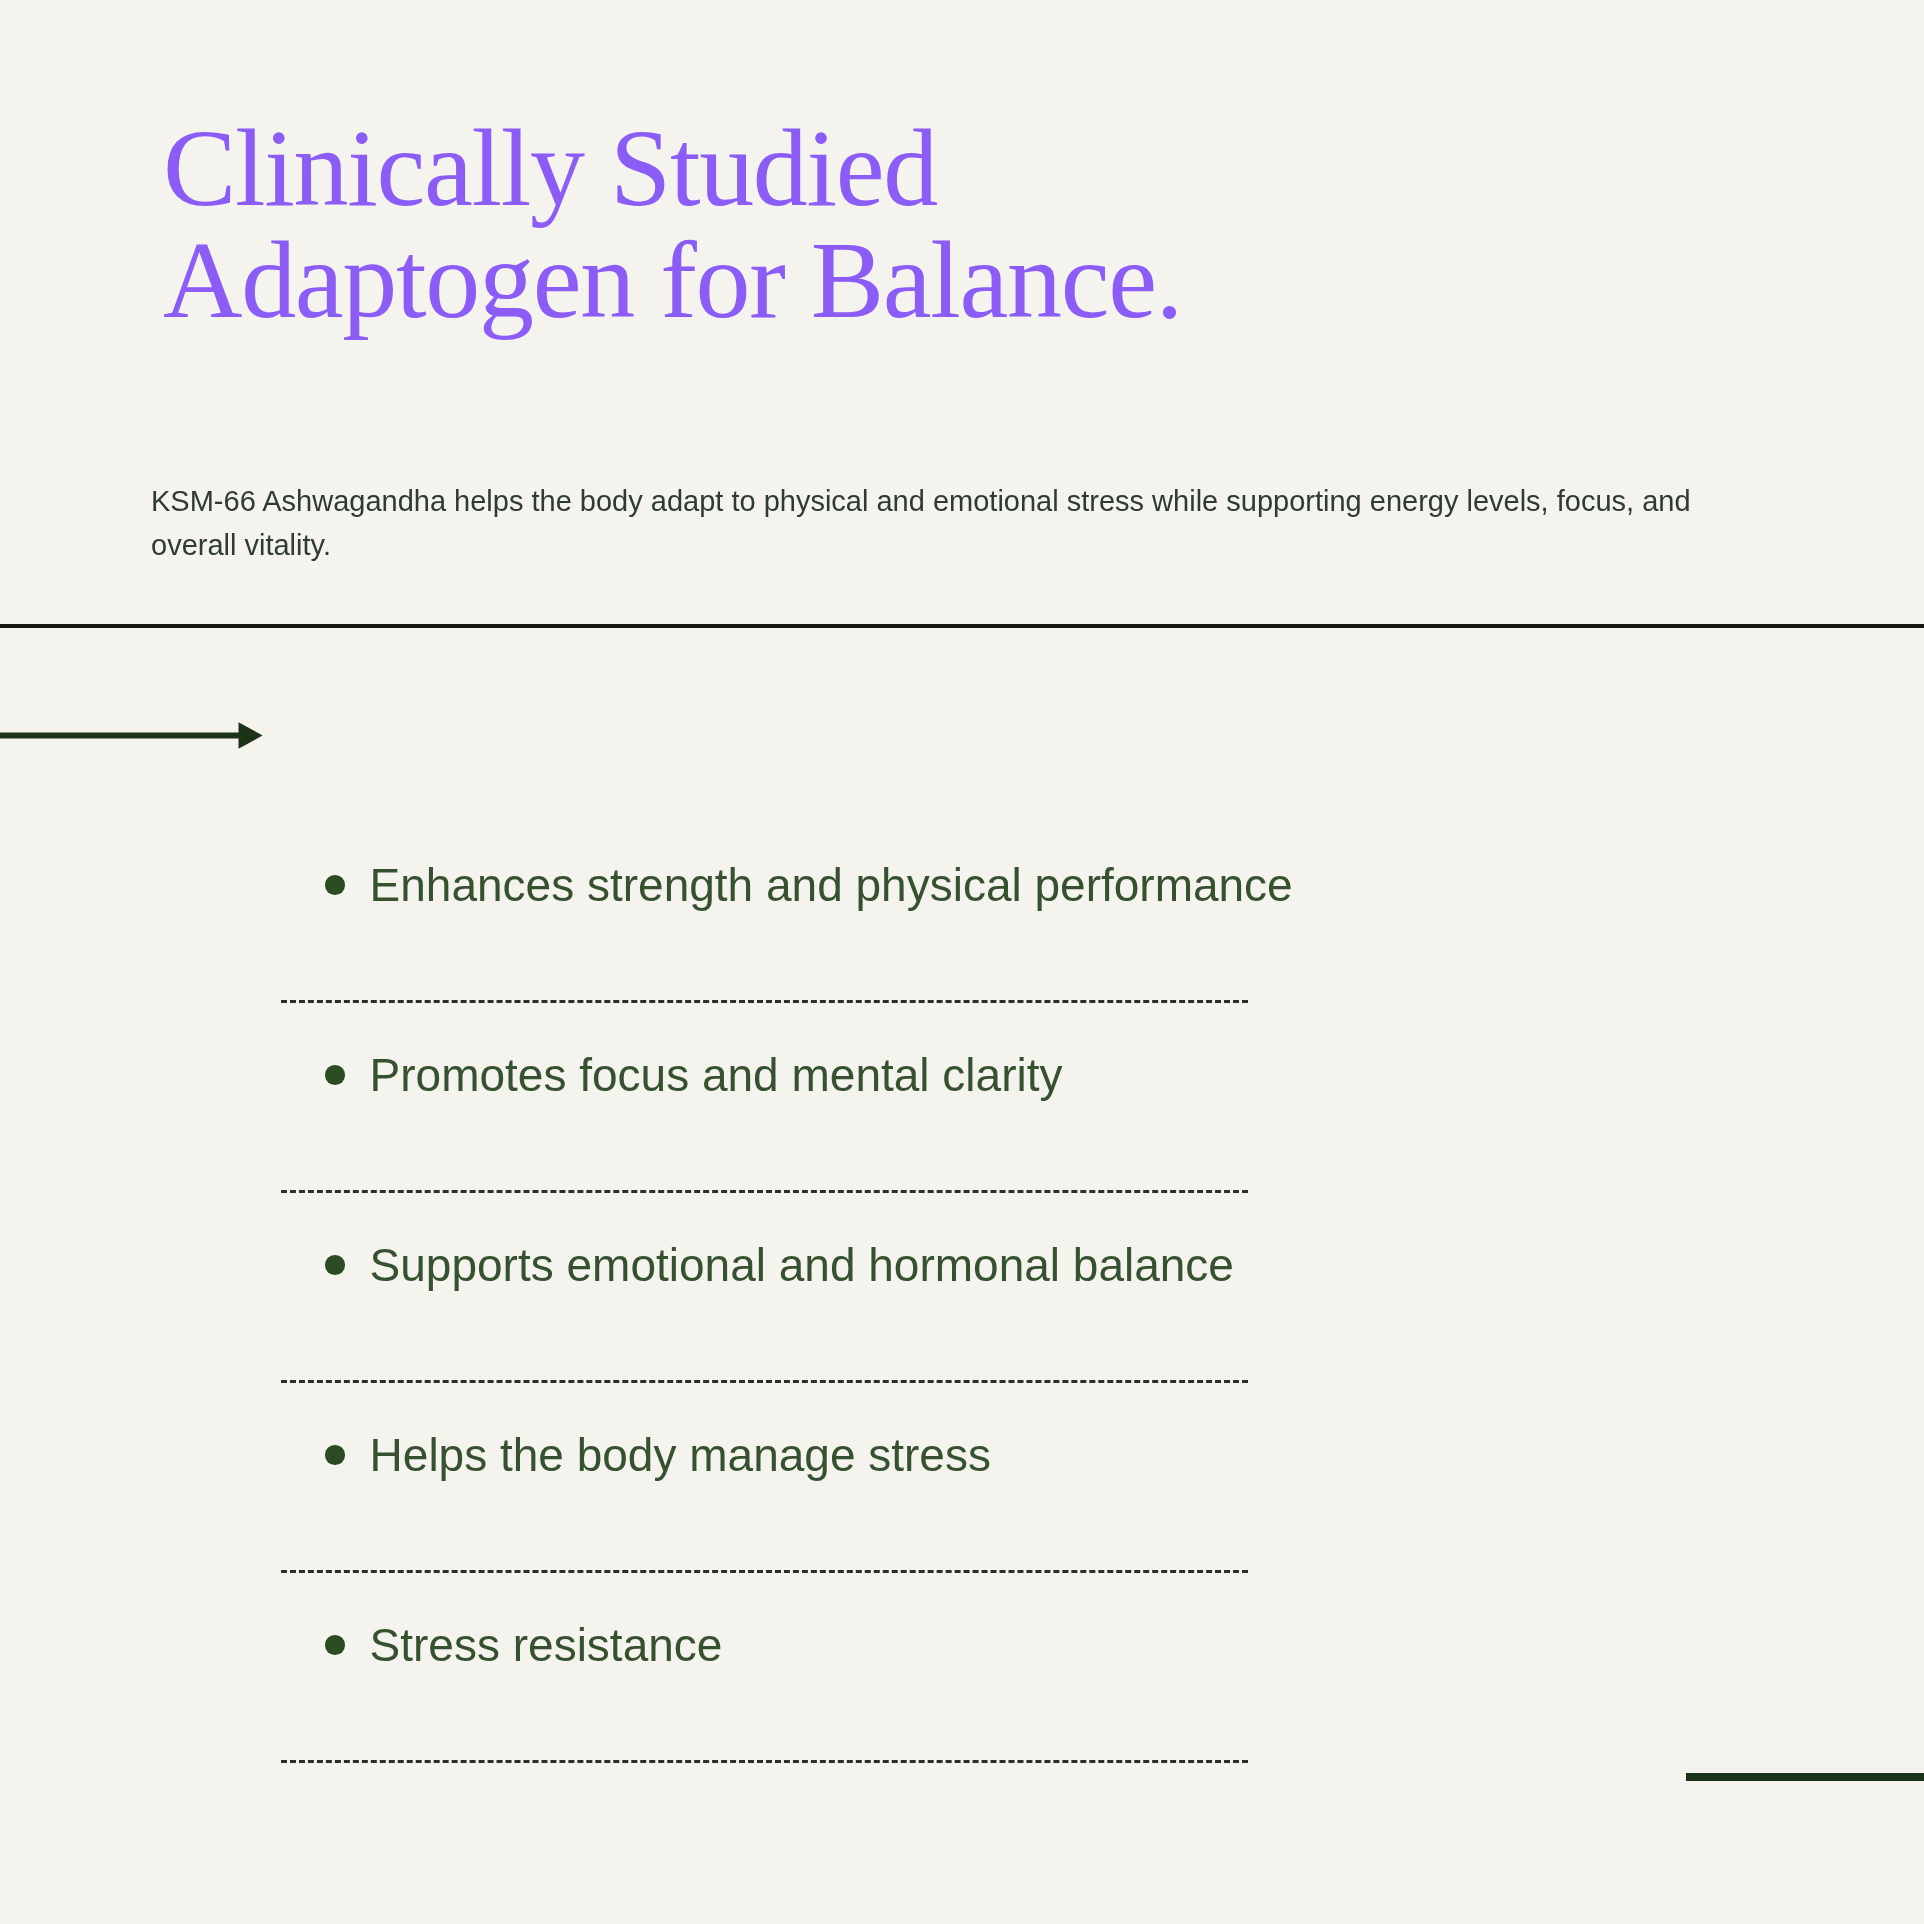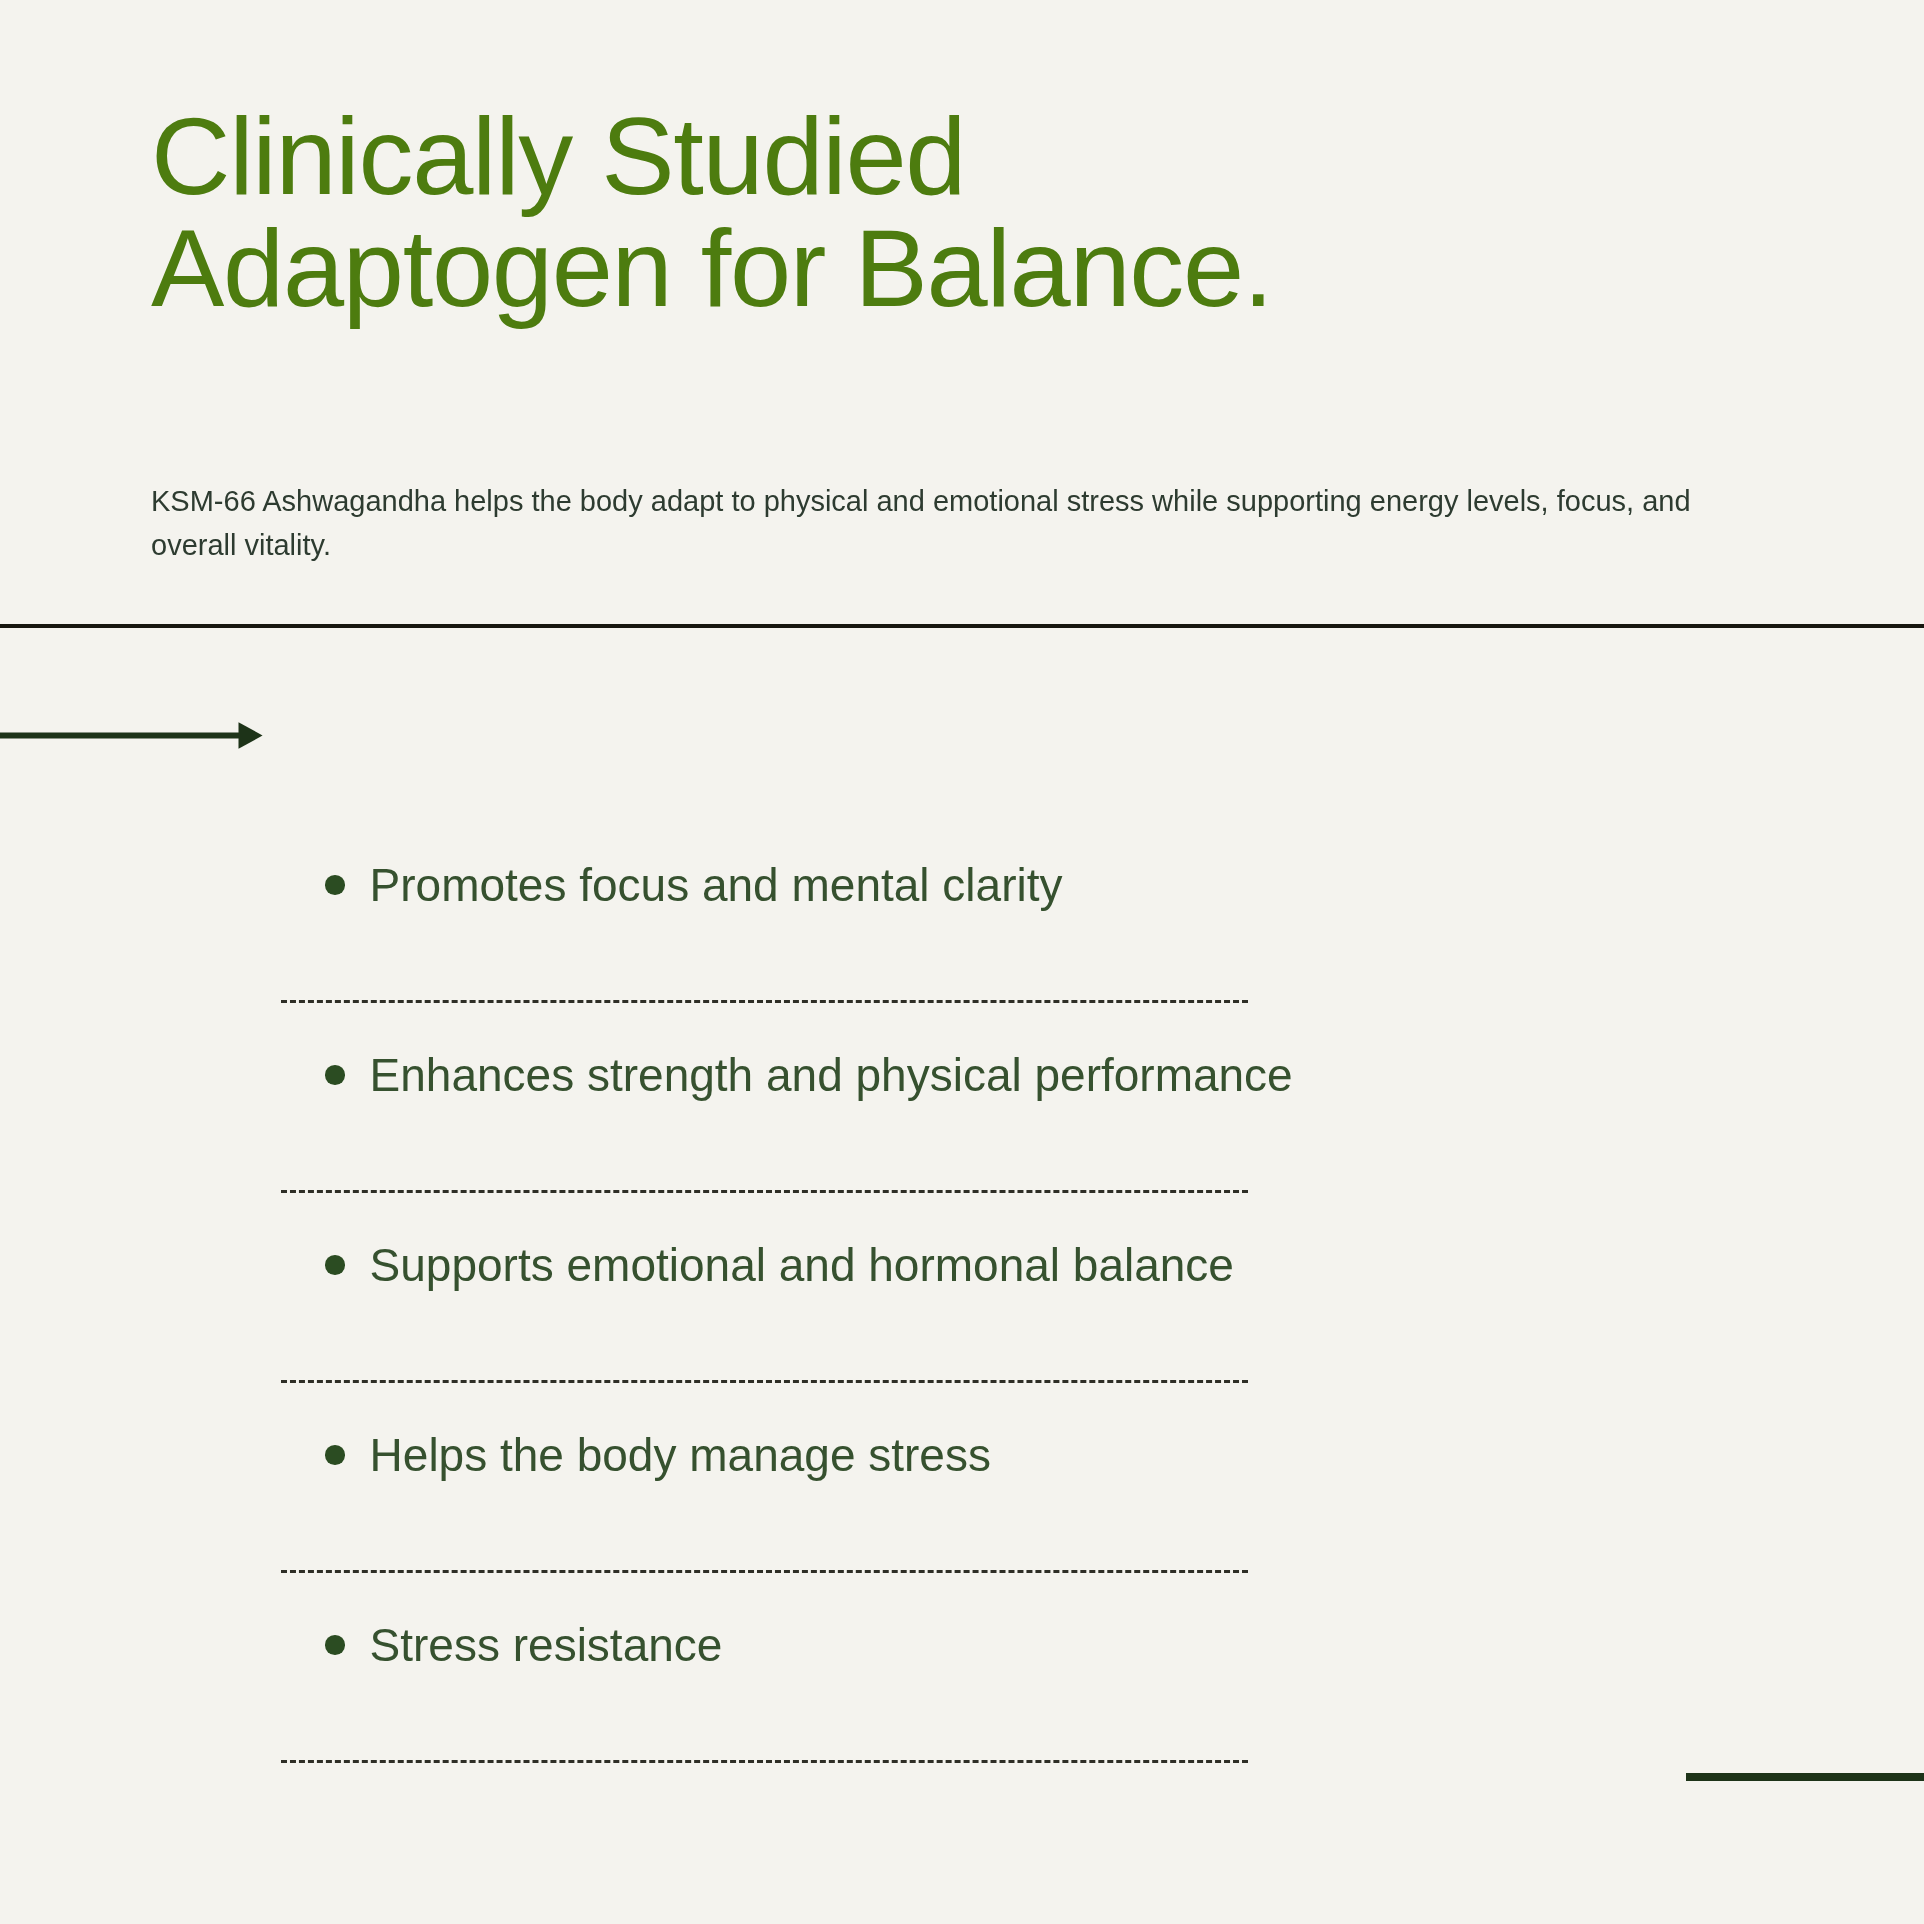--- a/index.html
+++ b/index.html
@@ -24,23 +24,23 @@
 
   
   .header {
     position: absolute;
     left: 151px;
     top: 100px;
     width: 1657px;
   }
 
   .headline {
-    margin: 0;
-    color: #4d7c0f;
-    font-family: Liberation Sans, sans-serif;
+    margin: 12px;
+    color: #8b5cf6;
+    font-family: Liberation Serif, serif;
     font-size: 110px;
     font-weight: 400;
     line-height: 1.02;
     letter-spacing: -1.3px;
     white-space: pre-line;
   }
 
   .subhead {
     position: absolute;
     left: 151px;
@@ -154,36 +154,36 @@
   <svg class="arrow" viewBox="0 0 300 50">
     <line x1="0" y1="25" x2="272" y2="25" stroke="#1d3318" stroke-width="7"></line>
     <polygon points="268,10 295,25 268,40" fill="#1d3318"></polygon>
   </svg>
 
   <ul class="benefits">
 
     <li class="benefit-row">
       <div class="benefit-line">
         <span class="bullet-dot"></span>
+        <span class="benefit-text">Enhances strength and physical performance</span>
+      </div>
+      <div class="dash-sep"></div>
+    </li>
+
+    <li class="benefit-row">
+      <div class="benefit-line">
+        <span class="bullet-dot"></span>
         <span class="benefit-text">Promotes focus and mental clarity</span>
       </div>
       <div class="dash-sep"></div>
     </li>
 
     <li class="benefit-row">
       <div class="benefit-line">
         <span class="bullet-dot"></span>
-        <span class="benefit-text">Enhances strength and physical performance</span>
-      </div>
-      <div class="dash-sep"></div>
-    </li>
-
-    <li class="benefit-row">
-      <div class="benefit-line">
-        <span class="bullet-dot"></span>
         <span class="benefit-text">Supports emotional and hormonal balance</span>
       </div>
       <div class="dash-sep"></div>
     </li>
 
     <li class="benefit-row">
       <div class="benefit-line">
         <span class="bullet-dot"></span>
         <span class="benefit-text">Helps the body manage stress</span>
       </div>

